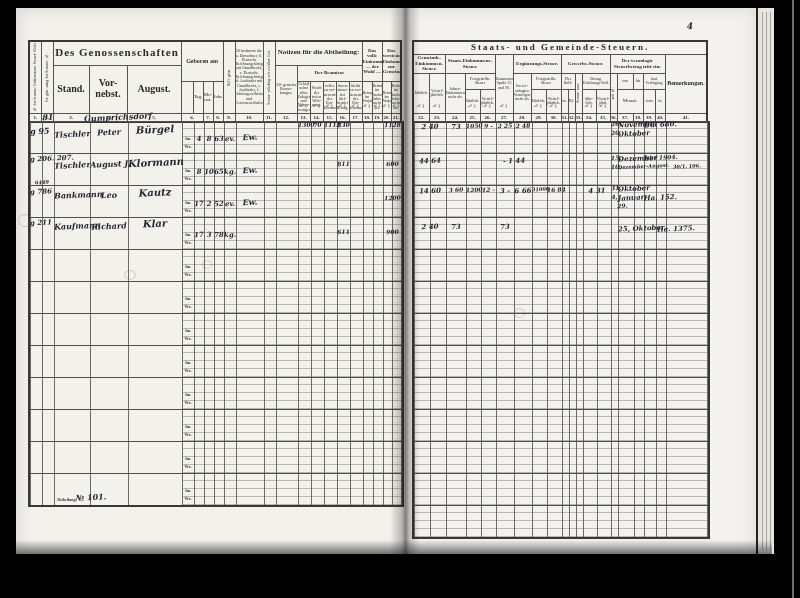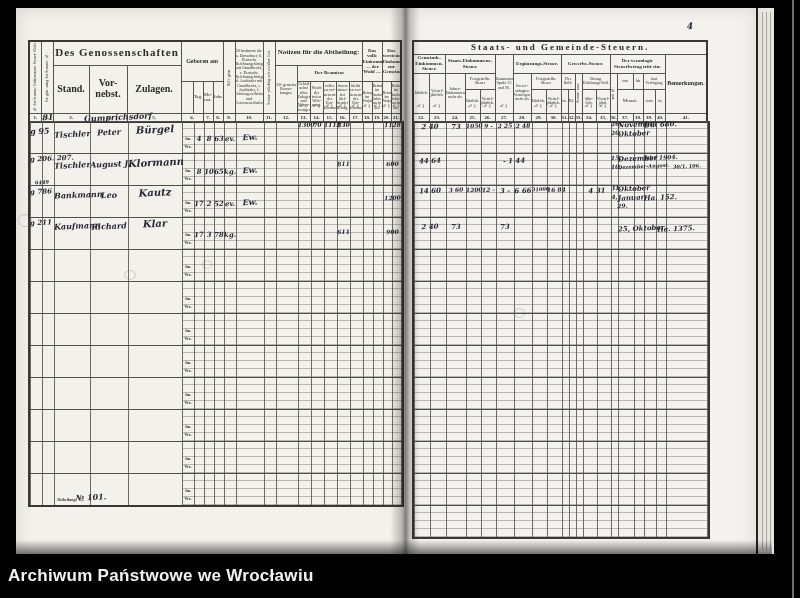--- a/index.html
+++ b/index.html
@@ -104,21 +104,21 @@
         <td rowspan="3">
               <div class="vt">Steuer- pflichtig seit welcher Zeit.</div>
             </td>
         <td colspan="6" class="grp">Notizen für die Abtheilung:</td>
         <td colspan="2" rowspan="2" class="grpsm">Das volle Einkommen — der Wahl —</td>
         <td colspan="2" rowspan="2" class="grpsm">Das versteuerte Einkommen zur Gemeindesteuer.</td>
       </tr>
       <tr style="height:16px">
         <td rowspan="2" class="t7">Stand.</td>
         <td rowspan="2" class="t7">Vor- nebst.</td>
-        <td rowspan="2" class="t7">Zulagen.</td>
+        <td rowspan="2" class="t7">August.</td>
         <td rowspan="2" class="tiny vat">All- gemeine Bemer- kungen.</td>
         <td colspan="5" class="grpsm">Der Beamten:</td>
       </tr>
       <tr style="height:32px">
         <td class="tiny"></td>
         <td class="t5">Tag.</td>
         <td class="t5">Mo- nat.</td>
         <td class="t5">Jahr.</td>
         <td class="tiny vat">Gehalt nebst allen Zulagen und Neben- bezügen.</td>
         <td class="tiny vat">Werth der freien Woh- nung.</td>
@@ -442,14 +442,13 @@
       <div class="moneymark" style="left: 463px; width: 15px; top: 96px;">ℳ ₰</div>
       <div class="moneymark" style="left: 478px; width: 18px; top: 96px;">ℳ ₰</div>
       <div class="moneymark" style="left: 514px; width: 15px; top: 96px;">ℳ ₰</div>
       <div class="moneymark" style="left: 529px; width: 15px; top: 96px;">ℳ ₰</div>
       <div class="moneymark" style="left: 565px; width: 14px; top: 96px;">ℳ ₰</div>
       <div class="moneymark" style="left: 579px; width: 14px; top: 96px;">ℳ ₰</div>
     </div>
 
   <div class="rightsliver" style="left:792px"></div>
 
-  <div id="caption">Archiwum Państwowe we Wrocławiu</div>
 </div>
 
 </body></html>

